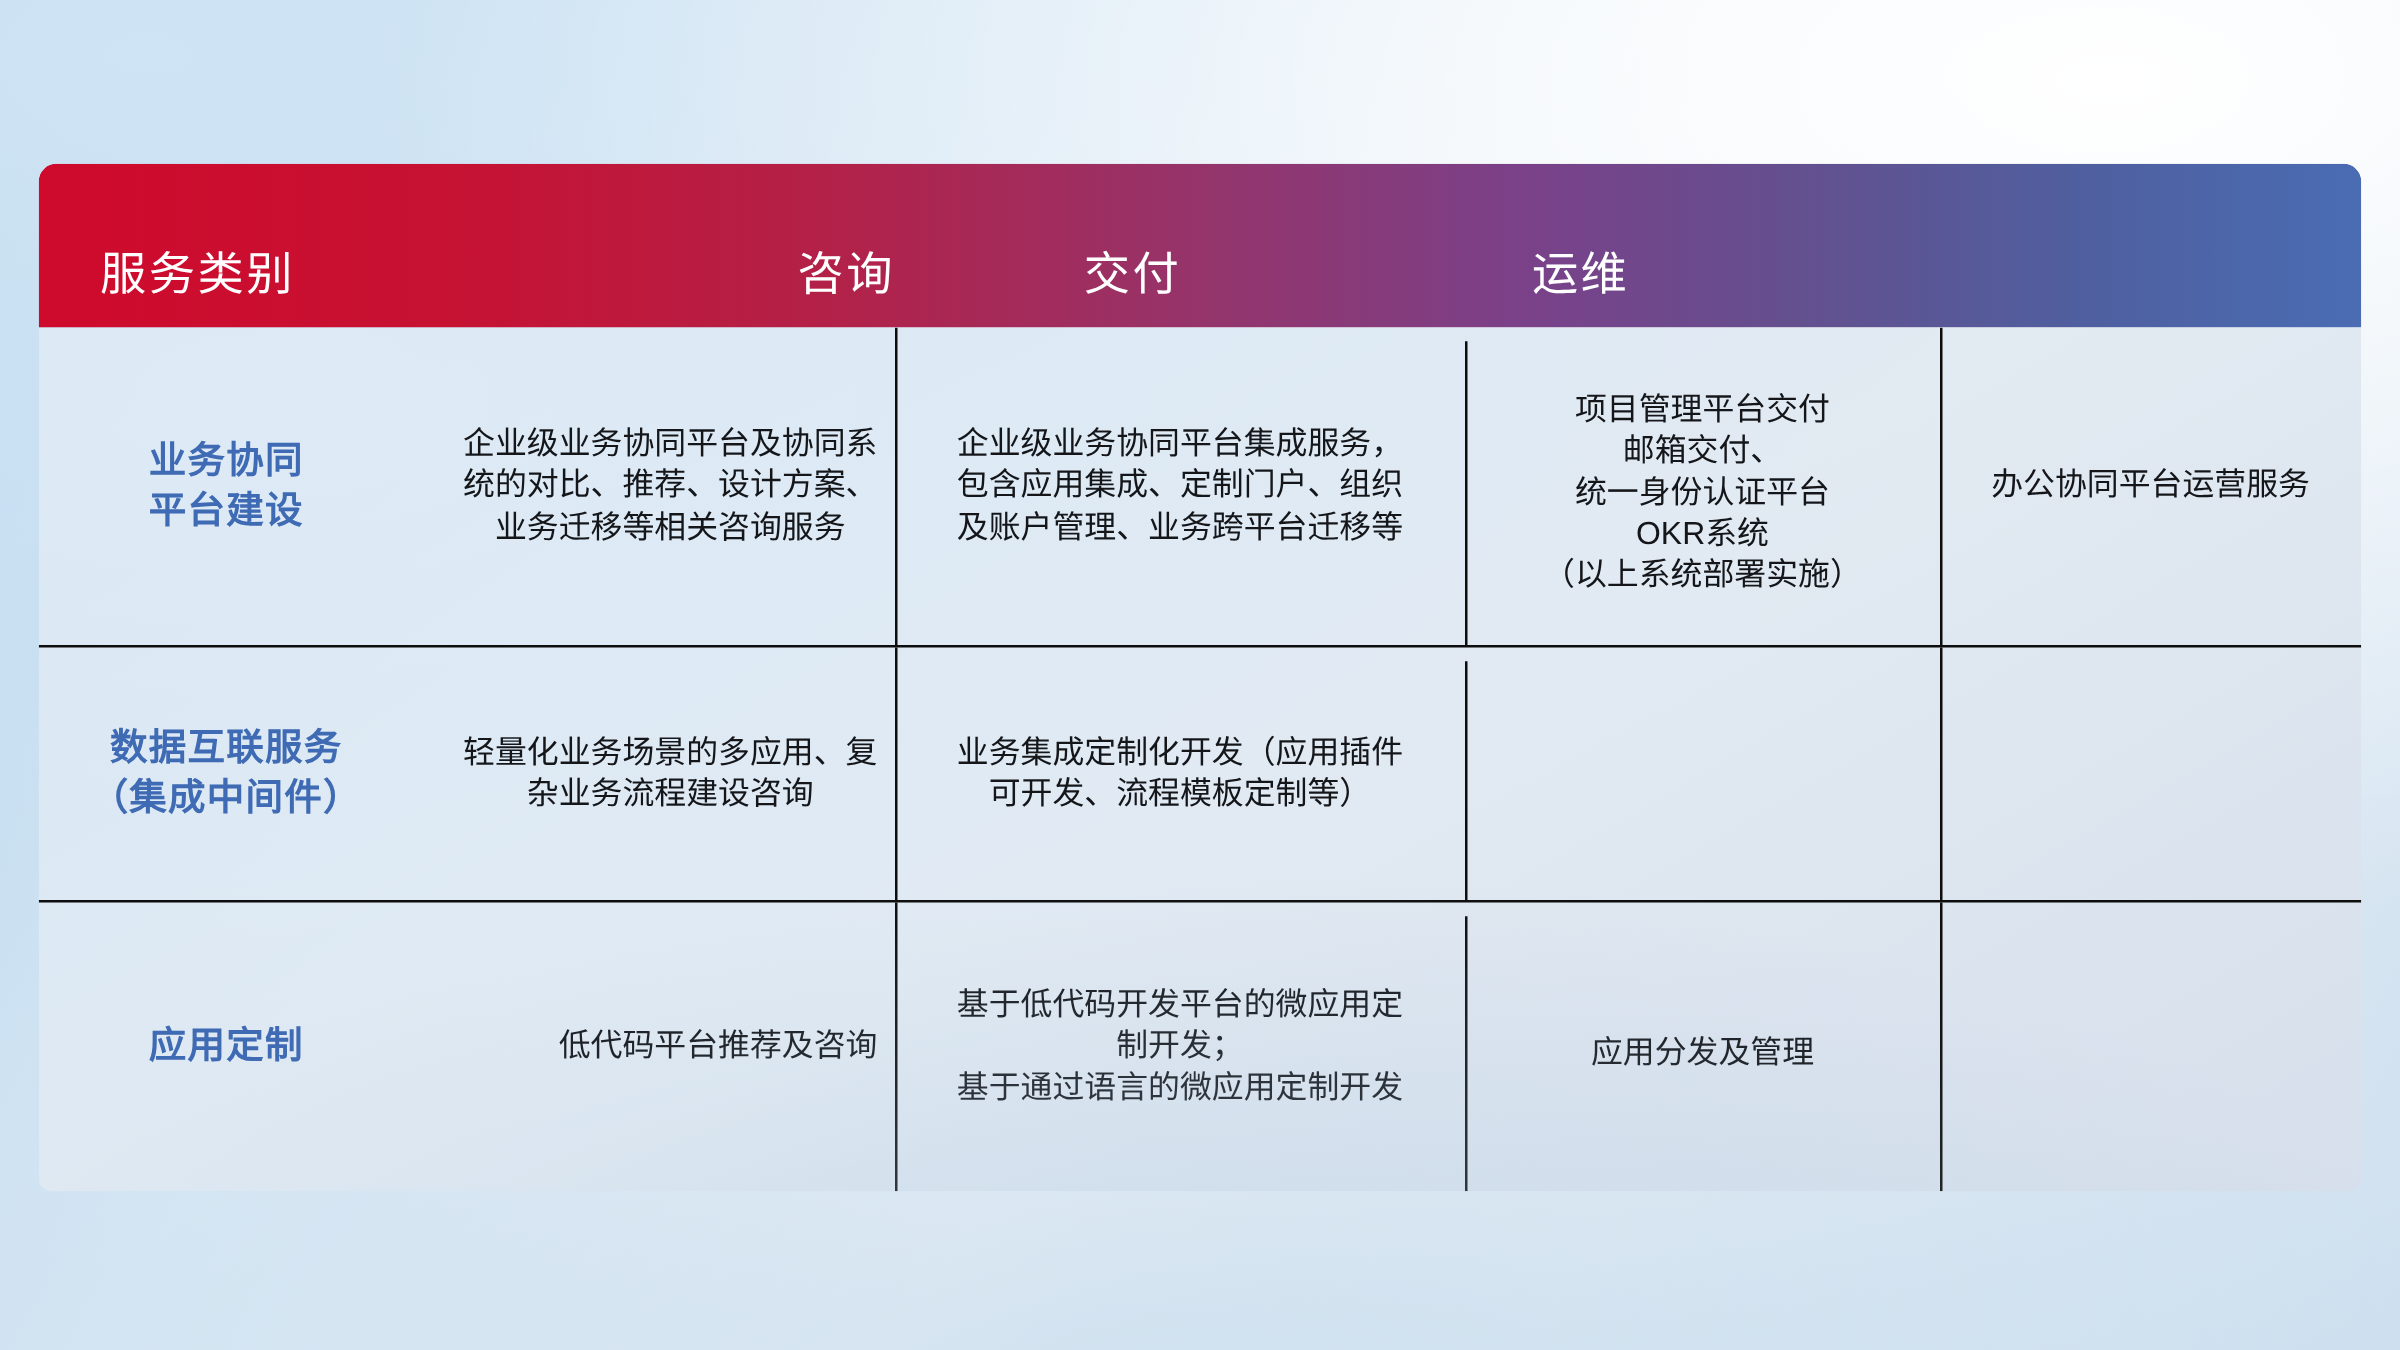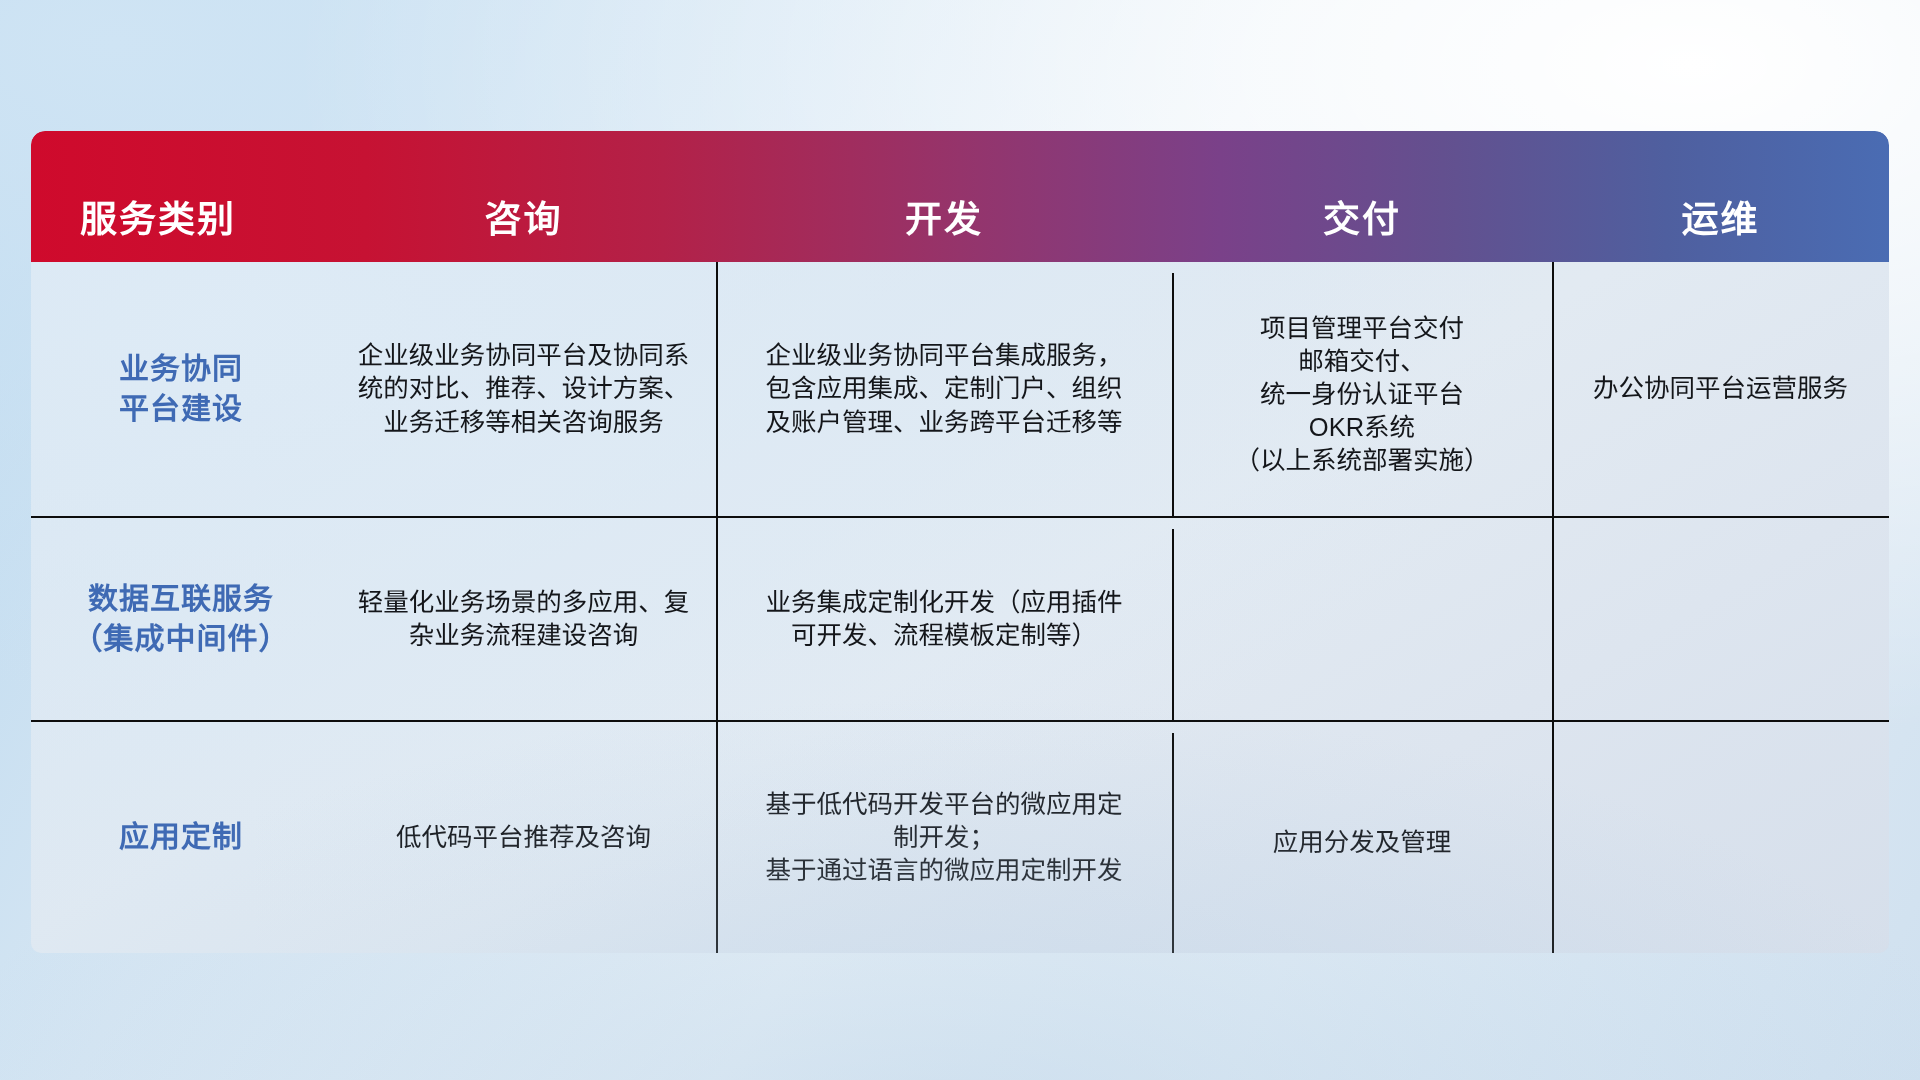--- a/index.html
+++ b/index.html
@@ -69,21 +69,21 @@
   }
   .th {
     position: relative;
     z-index: 1;
     display: flex;
     align-items: flex-end;
     justify-content: center;
     padding-bottom: 19px;
     color: #ffffff;
     font-size: 37px;
-    font-weight: bold;
+    font-weight: normal;
     letter-spacing: 2px;
     box-sizing: border-box;
   }
   .th.col0 { justify-content: flex-start; padding-left: 49px; }
 
   
   .table-body {
     position: relative;
     background:
       radial-gradient(120% 150% at 10% 8%, rgba(222,235,246,.95) 0%, rgba(222,235,246,0) 60%),
@@ -124,21 +124,21 @@
   .td.rowlabel {
     color: #3f6ab4;
     font-weight: bold;
     font-size: 30px;
     line-height: 1.34;
     letter-spacing: 1px;
   }
 
   
   .c0 { width: 300px; flex: 0 0 300px; }
-  .c1 { width: 385px; flex: 0 0 385px; }
+  .c1 { width: 385px; flex: 0 0 385px; justify-content: flex-end; }
   .c2 { width: 456px; flex: 0 0 456px; }
   .c3 { width: 380px; flex: 0 0 380px; margin-top: 11px; }
   .c4 { width: 337px; flex: 0 0 337px; text-align: right; }
 
   .r1 { height: 254px; }
   .r2 { height: 202px; }
   .r3 { height: 231px; }
 </style>
 </head>
 <body>
@@ -146,23 +146,20 @@
 <div id="page">
 
   <div class="table-wrap">
 
     <div class="table-header">
       <div class="th col0 c0">
         <span>服务类别</span>
       </div>
       <div class="th c1">
         <span>咨询</span>
-      </div>
-      <div class="th c2">
-        <span>开发</span>
       </div>
       <div class="th c3">
         <span>交付</span>
       </div>
       <div class="th c4">
         <span>运维</span>
       </div>
     </div>
 
     <div class="table-body">

